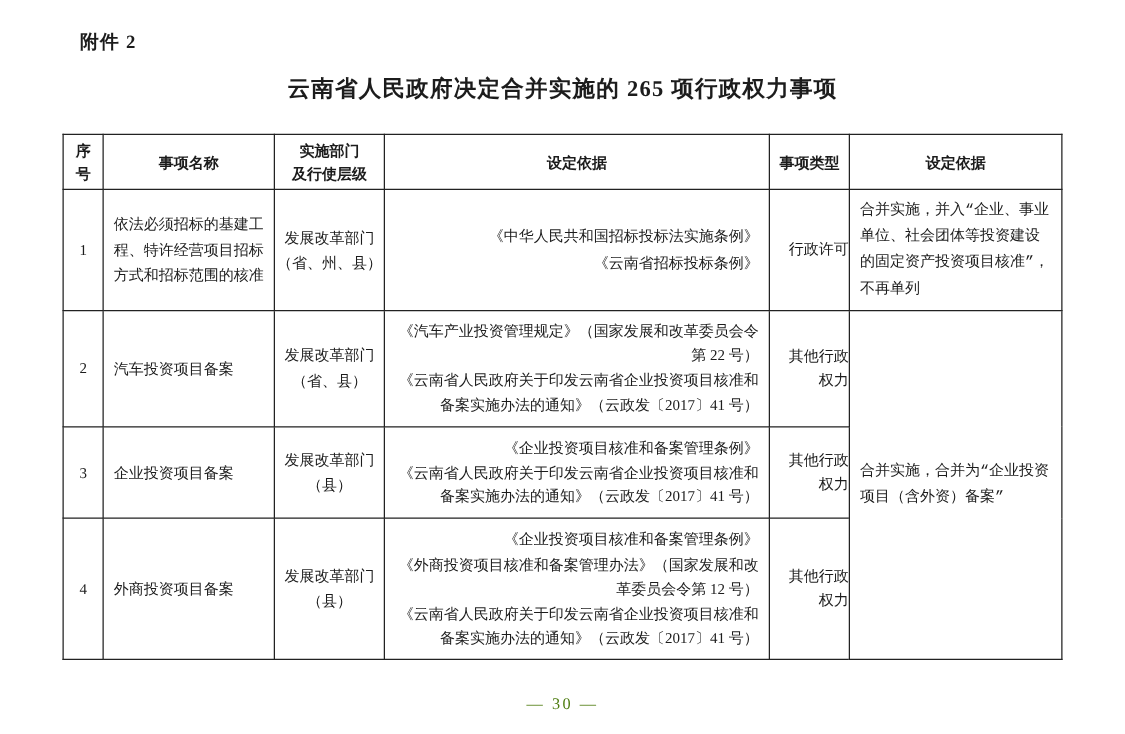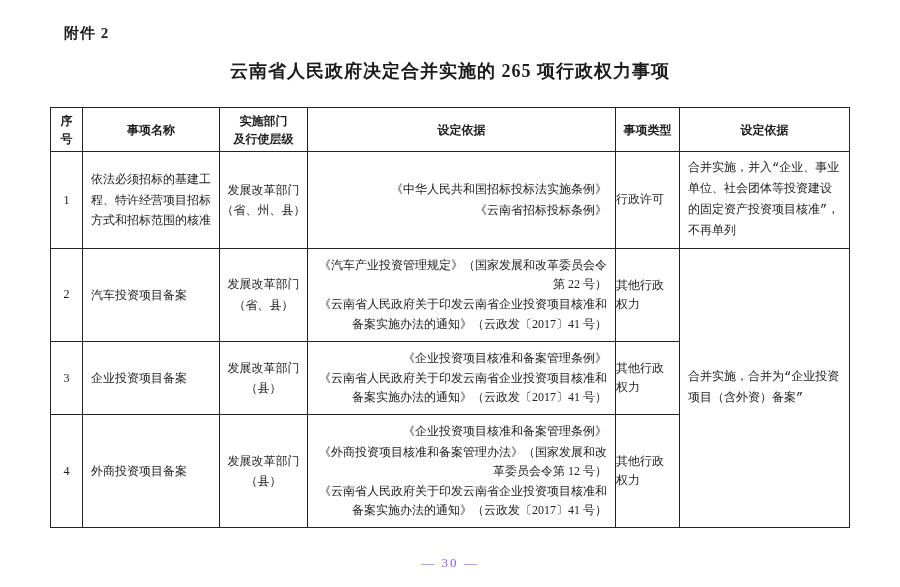--- a/index.html
+++ b/index.html
@@ -46,33 +46,33 @@
     text-align: center;
     white-space: pre-line;
     height: 44px;
     line-height: 1.5;
   }
   td.cell-no { text-align: center; }
   td.cell-name { text-align: left; padding: 6px 8px; line-height: 1.7; }
   td.cell-dept { text-align: center; white-space: pre-line; padding: 4px 1px; line-height: 1.7; }
   td.cell-basis { text-align: right; padding: 6px 8px; line-height: 1.6; }
   td.cell-basis div { margin: 1px 0; }
-  td.cell-type { text-align: left; white-space: pre-line; line-height: 1.6; }
+  td.cell-type { text-align: right; white-space: pre-line; line-height: 1.6; }
   td.cell-adjust { text-align: left; padding: 6px 8px; line-height: 1.75; font-family: Liberation Mono, monospace; }
   .row-1 td { height: 90px; }
   .row-2 td { height: 78px; }
   .row-3 td { height: 72px; }
   .row-4 td { height: 98px; }
   .footer-page {
     position: absolute;
     bottom: 16px;
     left: 0; right: 0;
     text-align: center;
     font-size: 13px;
-    color: #8b5cf6;
+    color: #4d7c0f;
     letter-spacing: 2px;
     font-family: "Liberation Serif", "DejaVu Serif", serif;
   }
 </style>
 </head>
 <body>
 
 <div class="page">
 
   <div class="attachment-label">附件 2</div>

